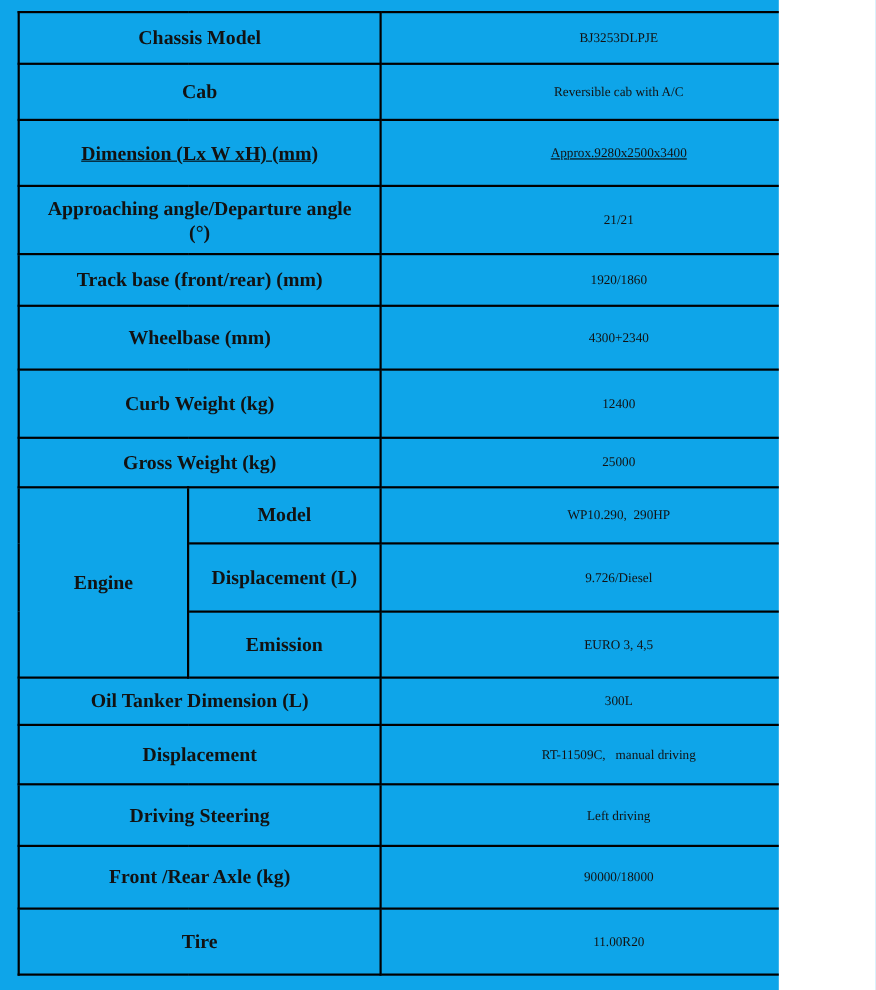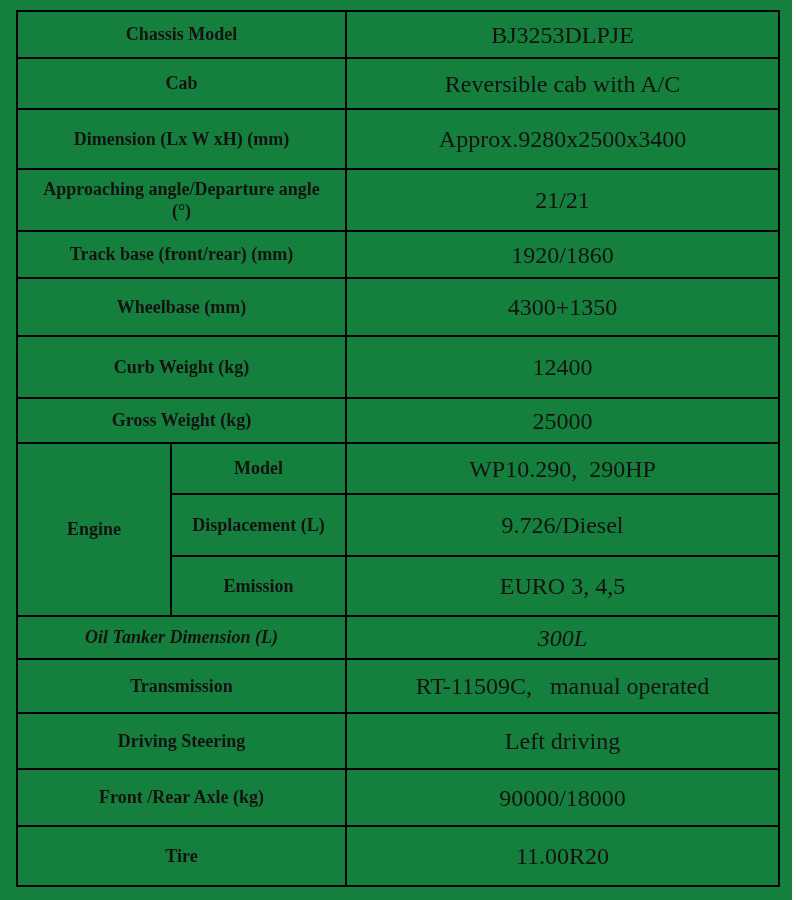--- a/index.html
+++ b/index.html
@@ -3,23 +3,23 @@
 <meta charset="utf-8">
 <style>
   html, body {
     margin: 0;
     padding: 0;
     background: #ffffff;
     font-family: "Liberation Serif", "DejaVu Serif", serif;
   }
   .sheet {
     position: relative;
-    width: 792px;
+    width: 708px;
     height: 900px;
-    background: #15803d;
+    background: #0ea5e9;
     overflow: hidden;
   }
   table.spec-table {
     position: absolute;
     left: 16px;
     top: 10px;
     width: 762px;
     border-collapse: collapse;
     table-layout: fixed;
     border: 2px solid #000000;
@@ -34,36 +34,36 @@
     padding: 2px 18px;
     color: #121212;
     line-height: 1.25;
     overflow: hidden;
   }
   .spec-table td.lbl {
     font-weight: bold;
     font-size: 18px;
   }
   .spec-table td.val {
-    font-size: 24px;
+    font-size: 12px;
     white-space: pre-wrap;
   }
   
   .spec-table tr:nth-child(1)  { height: 47px; }
   .spec-table tr:nth-child(2)  { height: 51px; }
-  .spec-table tr:nth-child(3)  { height: 60px; }
+  .spec-table tr:nth-child(3)  { height: 60px; text-decoration: underline; }
   .spec-table tr:nth-child(4)  { height: 62px; padding-left: 32px; }
   .spec-table tr:nth-child(5)  { height: 47px; padding-left: 18px; }
   .spec-table tr:nth-child(6)  { height: 58px; margin-top: 44px; }
   .spec-table tr:nth-child(7)  { height: 62px; padding-left: 12px; }
   .spec-table tr:nth-child(8)  { height: 45px; }
   .spec-table tr:nth-child(9)  { height: 51px; }
   .spec-table tr:nth-child(10) { height: 62px; }
   .spec-table tr:nth-child(11) { height: 60px; }
-  .spec-table tr:nth-child(12) { height: 43px; font-style: italic; }
+  .spec-table tr:nth-child(12) { height: 43px; }
   .spec-table tr:nth-child(13) { height: 54px; }
   .spec-table tr:nth-child(14) { height: 56px; padding-left: 28px; }
   .spec-table tr:nth-child(15) { height: 57px; margin-top: 20px; }
   .spec-table tr:nth-child(16) { height: 60px; }
 </style>
 </head>
 <body>
 
 <div class="sheet">
   <table class="spec-table">
@@ -88,21 +88,21 @@
       <tr>
         <td colspan="2" class="lbl">Approaching angle/Departure angle (°)</td>
         <td class="val">21/21</td>
       </tr>
       <tr>
         <td colspan="2" class="lbl">Track base (front/rear) (mm)</td>
         <td class="val">1920/1860</td>
       </tr>
       <tr>
         <td colspan="2" class="lbl">Wheelbase (mm)</td>
-        <td class="val">4300+1350</td>
+        <td class="val">4300+2340</td>
       </tr>
       <tr>
         <td colspan="2" class="lbl">Curb Weight (kg)</td>
         <td class="val">12400</td>
       </tr>
       <tr>
         <td colspan="2" class="lbl">Gross Weight (kg)</td>
         <td class="val">25000</td>
       </tr>
       <tr>
@@ -116,22 +116,22 @@
       </tr>
       <tr>
         <td class="lbl">Emission</td>
         <td class="val">EURO 3, 4,5</td>
       </tr>
       <tr>
         <td colspan="2" class="lbl">Oil Tanker Dimension (L)</td>
         <td class="val">300L</td>
       </tr>
       <tr>
-        <td colspan="2" class="lbl">Transmission</td>
-        <td class="val">RT-11509C,   manual operated</td>
+        <td colspan="2" class="lbl">Displacement</td>
+        <td class="val">RT-11509C,   manual driving</td>
       </tr>
       <tr>
         <td colspan="2" class="lbl">Driving Steering</td>
         <td class="val">Left driving</td>
       </tr>
       <tr>
         <td colspan="2" class="lbl">Front /Rear Axle (kg)</td>
         <td class="val">90000/18000</td>
       </tr>
       <tr>

